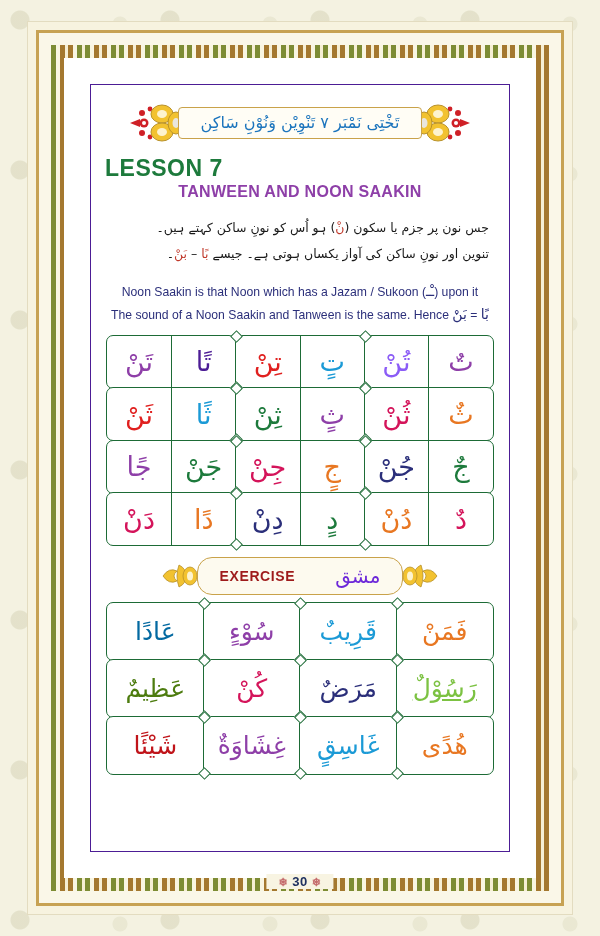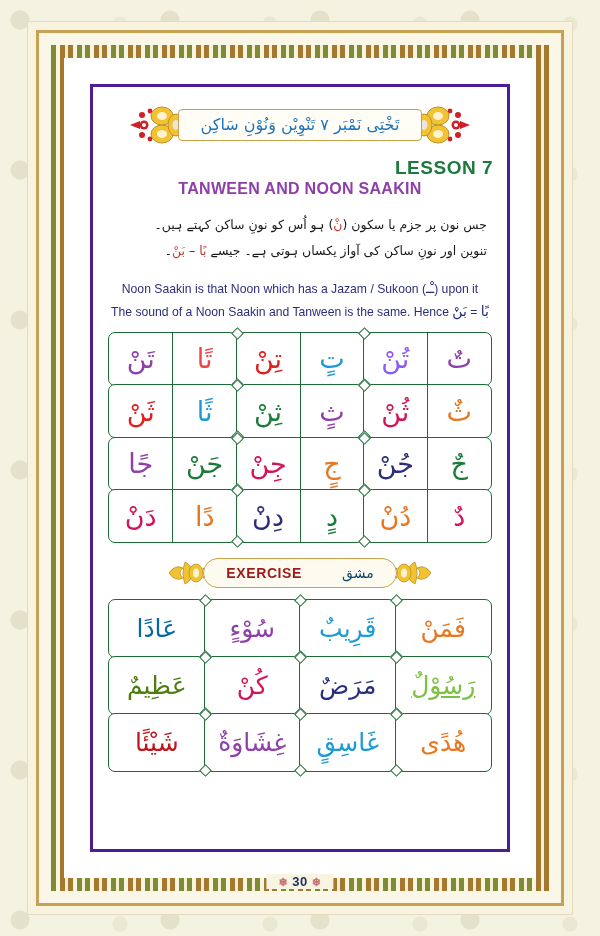--- a/index.html
+++ b/index.html
@@ -52,21 +52,21 @@
     border-image: repeating-linear-gradient(
         90deg,
         transparent 0 5px,
         rgba(255,252,235,.95) 5px 9px,
         transparent 9px 17px
       ) 13 round;
   }
   .frame-inner{
     position:absolute;inset:26px;
     background:#ffffff;
-    border:3px solid #4c1d95;
+    border:1px solid #4c1d95;
     overflow:hidden;
   }
   
   .content{
     position:absolute;left:0;right:0;top:0;bottom:0;
     padding:10px 14px 0 14px;
     box-sizing:border-box;
   }
   
   .banner{
@@ -86,21 +86,21 @@
     position:relative;z-index:2;
     min-width:210px;text-align:center;
   }
   .banner-urdu{
     font-family:"DejaVu Sans", sans-serif;
     font-size:16px;color:#1b74bd;direction:rtl;
     white-space:nowrap;line-height:1.5;
   }
   
   .lesson-no{
-    text-align:right;font-size:19px;font-weight:bold;
+    text-align:left;font-size:23px;font-weight:bold;
     color:#1d7a3c;letter-spacing:.5px;margin:8px 0 1px 0;
   }
   .lesson-title{
     text-align:center;font-size:16px;font-weight:bold;
     color:#8e3fa8;letter-spacing:.3px;margin:0 0 10px 0;
   }
   
   .urdu-block{
     direction:rtl;text-align:right;
     font-family:"DejaVu Sans", sans-serif;
@@ -156,21 +156,21 @@
     border:1.4px solid #c9a24a;border-radius:15px;
     background:#fdfaef;
     padding:6px 22px;margin:0 -8px;
     position:relative;z-index:2;
     display:flex;align-items:center;gap:40px;
   }
   .ex-label{
     font-size:14px;font-weight:bold;color:#9e1b1b;letter-spacing:.6px;
   }
   .ex-ar{
-    font-family:"DejaVu Sans", sans-serif;font-size:14px;color:#0c4a6e;
+    font-family:"DejaVu Sans", sans-serif;font-size:20px;color:#6d28d9;
   }
   
   .exgrid{
     display:grid;grid-template-columns:repeat(4,1fr);
     margin:0 2px;
   }
   .exwrap{
     border:1.6px solid #1d6b36;border-radius:7px;
     margin:-0.8px;background:#fff;
     display:flex;align-items:center;justify-content:center;
@@ -268,21 +268,21 @@
             <div>
               <span>The sound of a Noon Saakin and Tanween is the same. Hence</span>
               <span class="ar">بًا</span>
               <span>=</span>
               <span class="ar">بَنْ</span>
             </div>
           </div>
 
           <div class="grid" id="practice-grid">
               <div class="pairwrap">
-                <div class="cell" style="color: #ef4444;">تًا</div>
+                <div class="cell" style="color: #4c1d95;">تًا</div>
                 <div class="cell" style="color: rgb(142, 63, 168);">تَنْ</div>
               </div>
               <div class="pairwrap">
                 <div class="cell" style="color: rgb(27, 154, 214);">تٍ</div>
                 <div class="cell" style="color: rgb(224, 32, 31);">تِنْ</div>
                 <span class="node" style="left: -4px; top: -4px;"></span>
                 <span class="node" style="left: -4px; bottom: -4px;"></span>
               </div>
               <div class="pairwrap">
                 <div class="cell" style="color: rgb(142, 63, 168);">تٌ</div>

